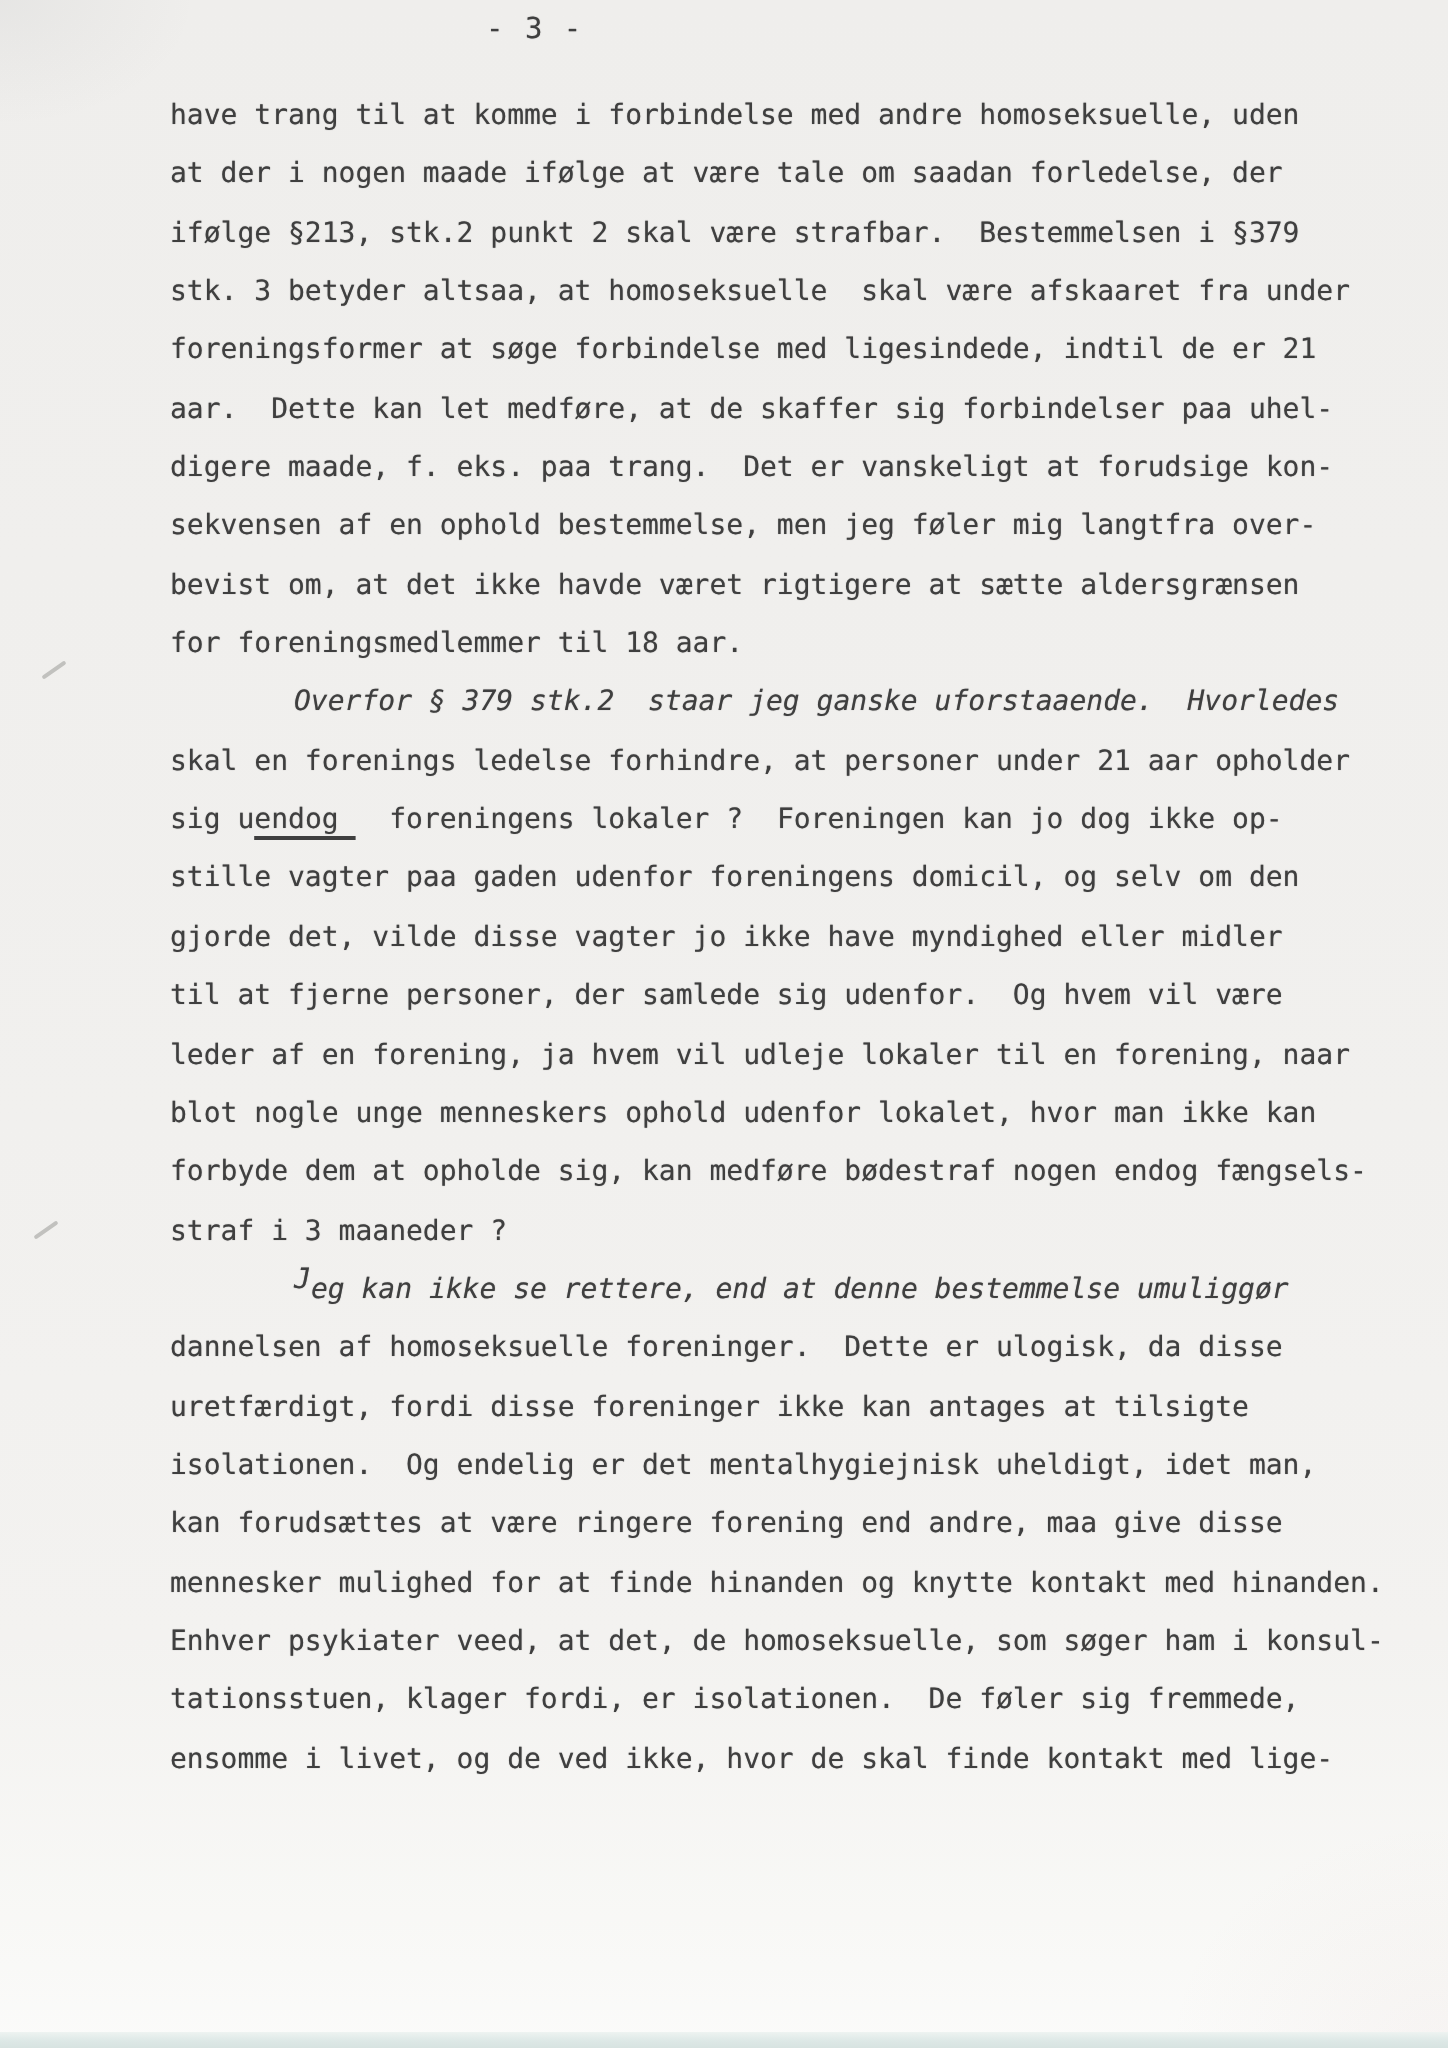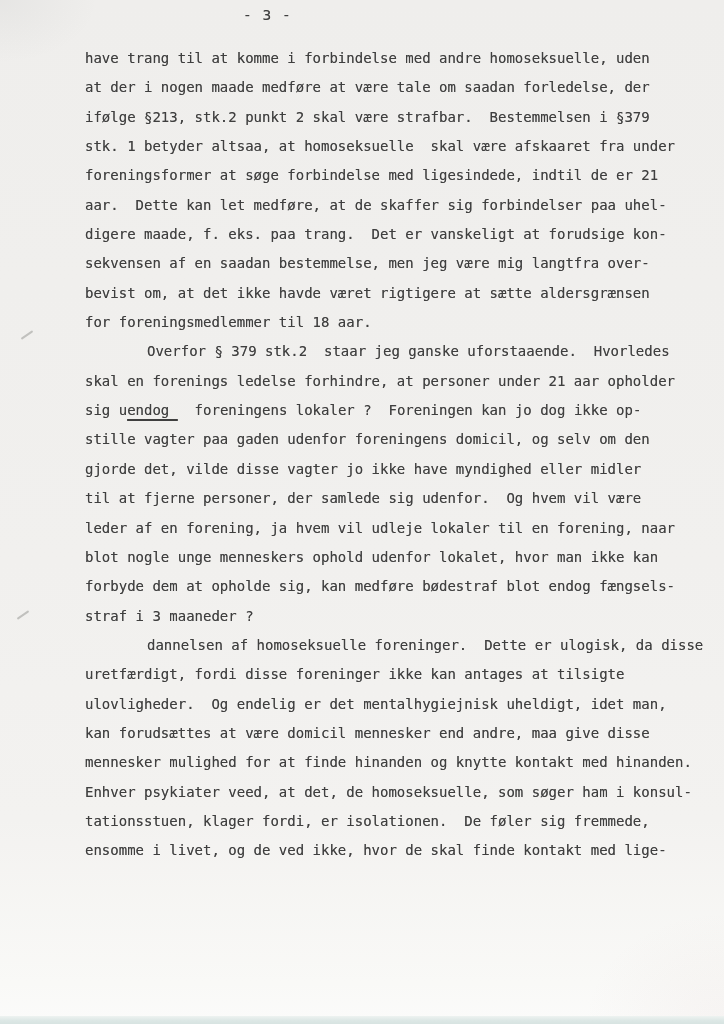--- a/index.html
+++ b/index.html
@@ -33,21 +33,21 @@
     position: absolute;
     left: 85px;
     top: 44px;
     right: 5px;
     font-size: 14px;
     line-height: 29.35px;
     text-shadow: 0 0 0.5px rgba(60,60,60,0.55);
   }
   .para { margin: 0; }
   .line { white-space: pre; }
-  .para.indent .line:first-child { padding-left: 62px; }
+  .para.indent .line:first-child { padding-left: 62px; font-style: italic; }
   .u-seg {
     text-decoration: underline;
     text-decoration-thickness: 1.5px;
     text-underline-offset: 4px;
   }
   .hi-seg {
     position: relative;
     top: -5px;
     display: inline-block;
   }
@@ -76,47 +76,48 @@
 
 <div class="page">
   <div class="page-number">- 3 -</div>
 
   <div class="pencil-mark m1"></div>
   <div class="pencil-mark m2"></div>
 
   <div class="text-body" id="text-body">
       <div class="para">
         <div class="line">have trang til at komme i forbindelse med andre homoseksuelle, uden</div>
-        <div class="line">at der i nogen maade medføre at være tale om saadan forledelse, der</div>
+        <div class="line">at der i nogen maade ifølge at være tale om saadan forledelse, der</div>
         <div class="line">ifølge §213, stk.2 punkt 2 skal være strafbar.  Bestemmelsen i §379</div>
-        <div class="line">stk. 1 betyder altsaa, at homoseksuelle  skal være afskaaret fra under</div>
+        <div class="line">stk. 3 betyder altsaa, at homoseksuelle  skal være afskaaret fra under</div>
         <div class="line">foreningsformer at søge forbindelse med ligesindede, indtil de er 21</div>
         <div class="line">aar.  Dette kan let medføre, at de skaffer sig forbindelser paa uhel-</div>
         <div class="line">digere maade, f. eks. paa trang.  Det er vanskeligt at forudsige kon-</div>
-        <div class="line">sekvensen af en saadan bestemmelse, men jeg være mig langtfra over-</div>
+        <div class="line">sekvensen af en ophold bestemmelse, men jeg føler mig langtfra over-</div>
         <div class="line">bevist om, at det ikke havde været rigtigere at sætte aldersgrænsen</div>
         <div class="line">for foreningsmedlemmer til 18 aar.</div>
       </div>
       <div class="para indent">
         <div class="line">Overfor § 379 stk.2  staar jeg ganske uforstaaende.  Hvorledes</div>
         <div class="line">skal en forenings ledelse forhindre, at personer under 21 aar opholder</div>
         <div class="line">sig u<span class="u-seg">endog </span>  foreningens lokaler ?  Foreningen kan jo dog ikke op-</div>
         <div class="line">stille vagter paa gaden udenfor foreningens domicil, og selv om den</div>
         <div class="line">gjorde det, vilde disse vagter jo ikke have myndighed eller midler</div>
         <div class="line">til at fjerne personer, der samlede sig udenfor.  Og hvem vil være</div>
         <div class="line">leder af en forening, ja hvem vil udleje lokaler til en forening, naar</div>
         <div class="line">blot nogle unge menneskers ophold udenfor lokalet, hvor man ikke kan</div>
-        <div class="line">forbyde dem at opholde sig, kan medføre bødestraf blot endog fængsels-</div>
+        <div class="line">forbyde dem at opholde sig, kan medføre bødestraf nogen endog fængsels-</div>
         <div class="line">straf i 3 maaneder ?</div>
       </div>
       <div class="para indent">
+        <div class="line"><span class="hi-seg">J</span>eg kan ikke se rettere, end at denne bestemmelse umuliggør</div>
         <div class="line">dannelsen af homoseksuelle foreninger.  Dette er ulogisk, da disse</div>
         <div class="line">uretfærdigt, fordi disse foreninger ikke kan antages at tilsigte</div>
-        <div class="line">ulovligheder.  Og endelig er det mentalhygiejnisk uheldigt, idet man,</div>
-        <div class="line">kan forudsættes at være domicil mennesker end andre, maa give disse</div>
+        <div class="line">isolationen.  Og endelig er det mentalhygiejnisk uheldigt, idet man,</div>
+        <div class="line">kan forudsættes at være ringere forening end andre, maa give disse</div>
         <div class="line">mennesker mulighed for at finde hinanden og knytte kontakt med hinanden.</div>
         <div class="line">Enhver psykiater veed, at det, de homoseksuelle, som søger ham i konsul-</div>
         <div class="line">tationsstuen, klager fordi, er isolationen.  De føler sig fremmede,</div>
         <div class="line">ensomme i livet, og de ved ikke, hvor de skal finde kontakt med lige-</div>
       </div>
     </div>
 
   <div class="scan-edge-bottom"></div>
 </div>
 

